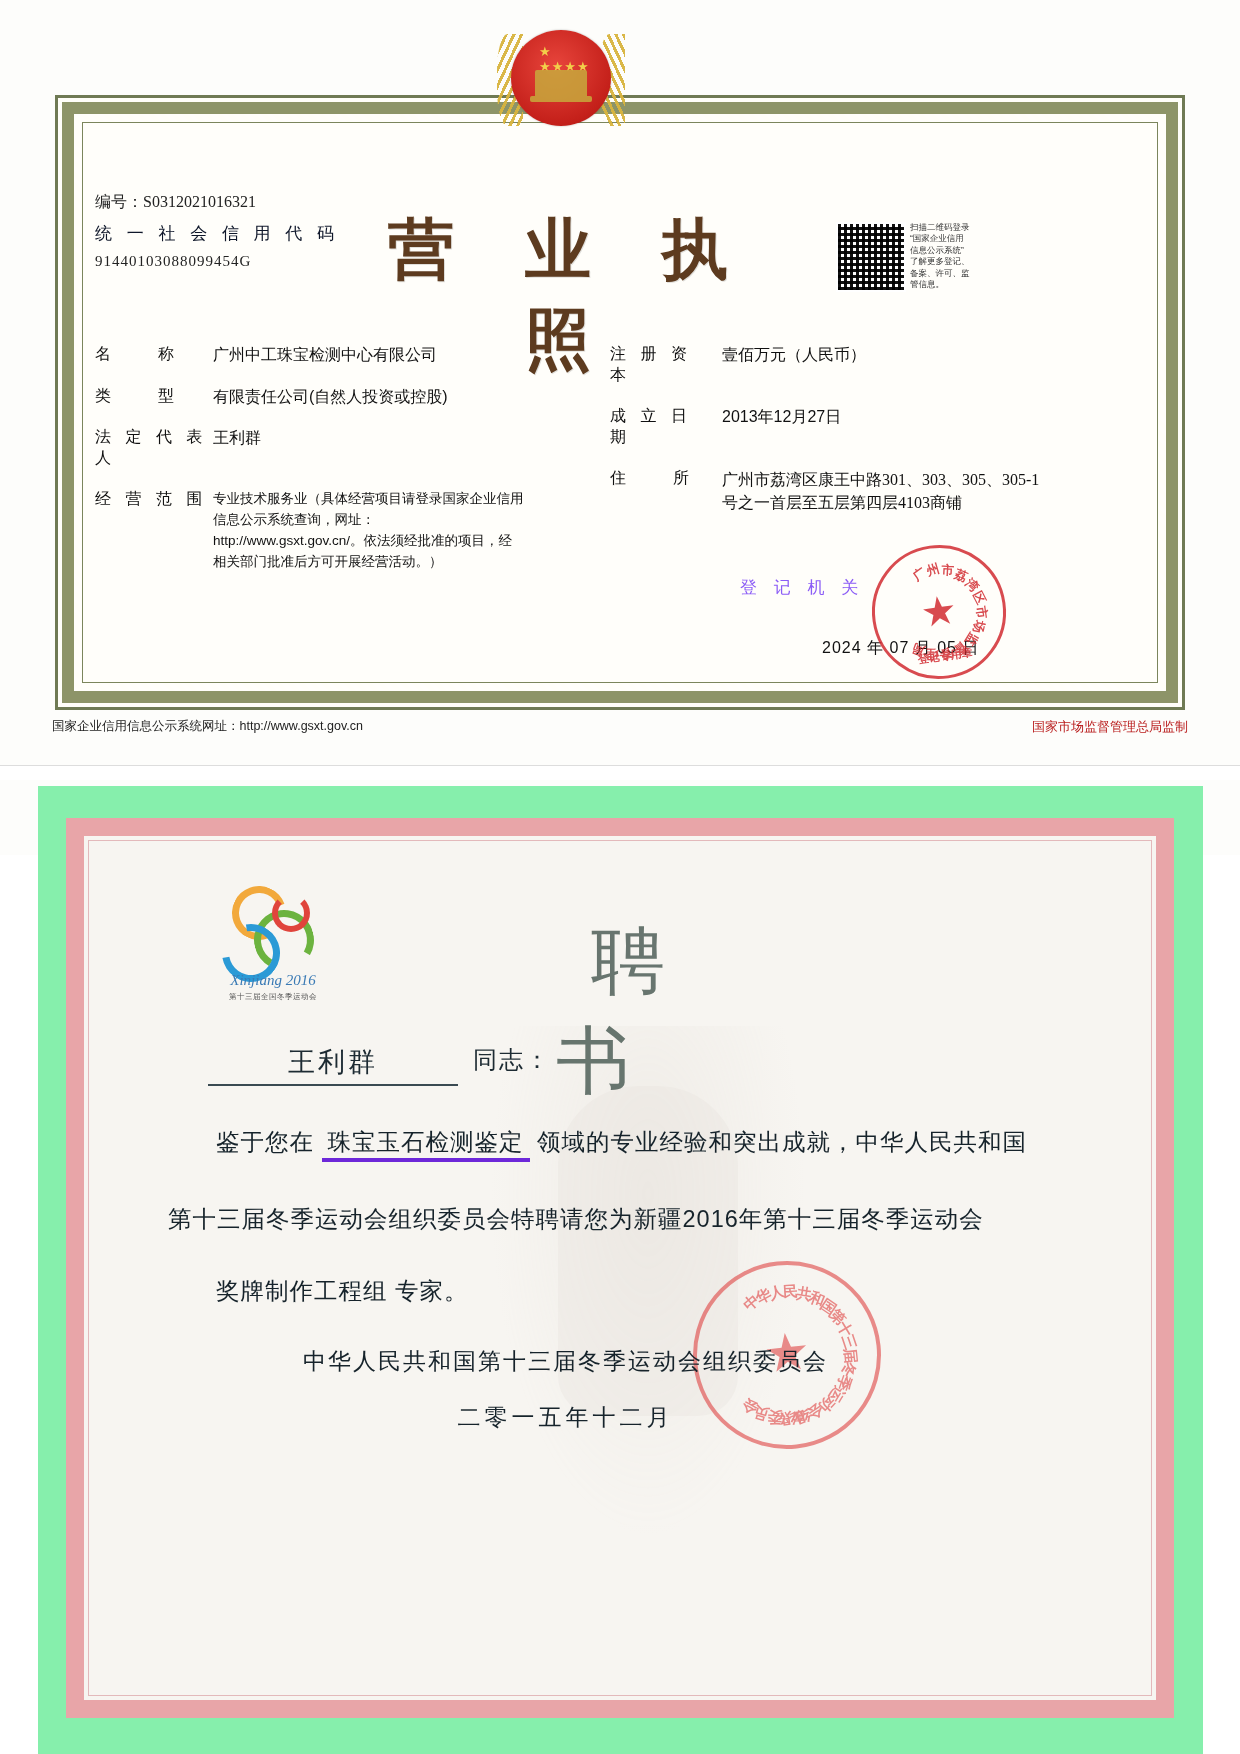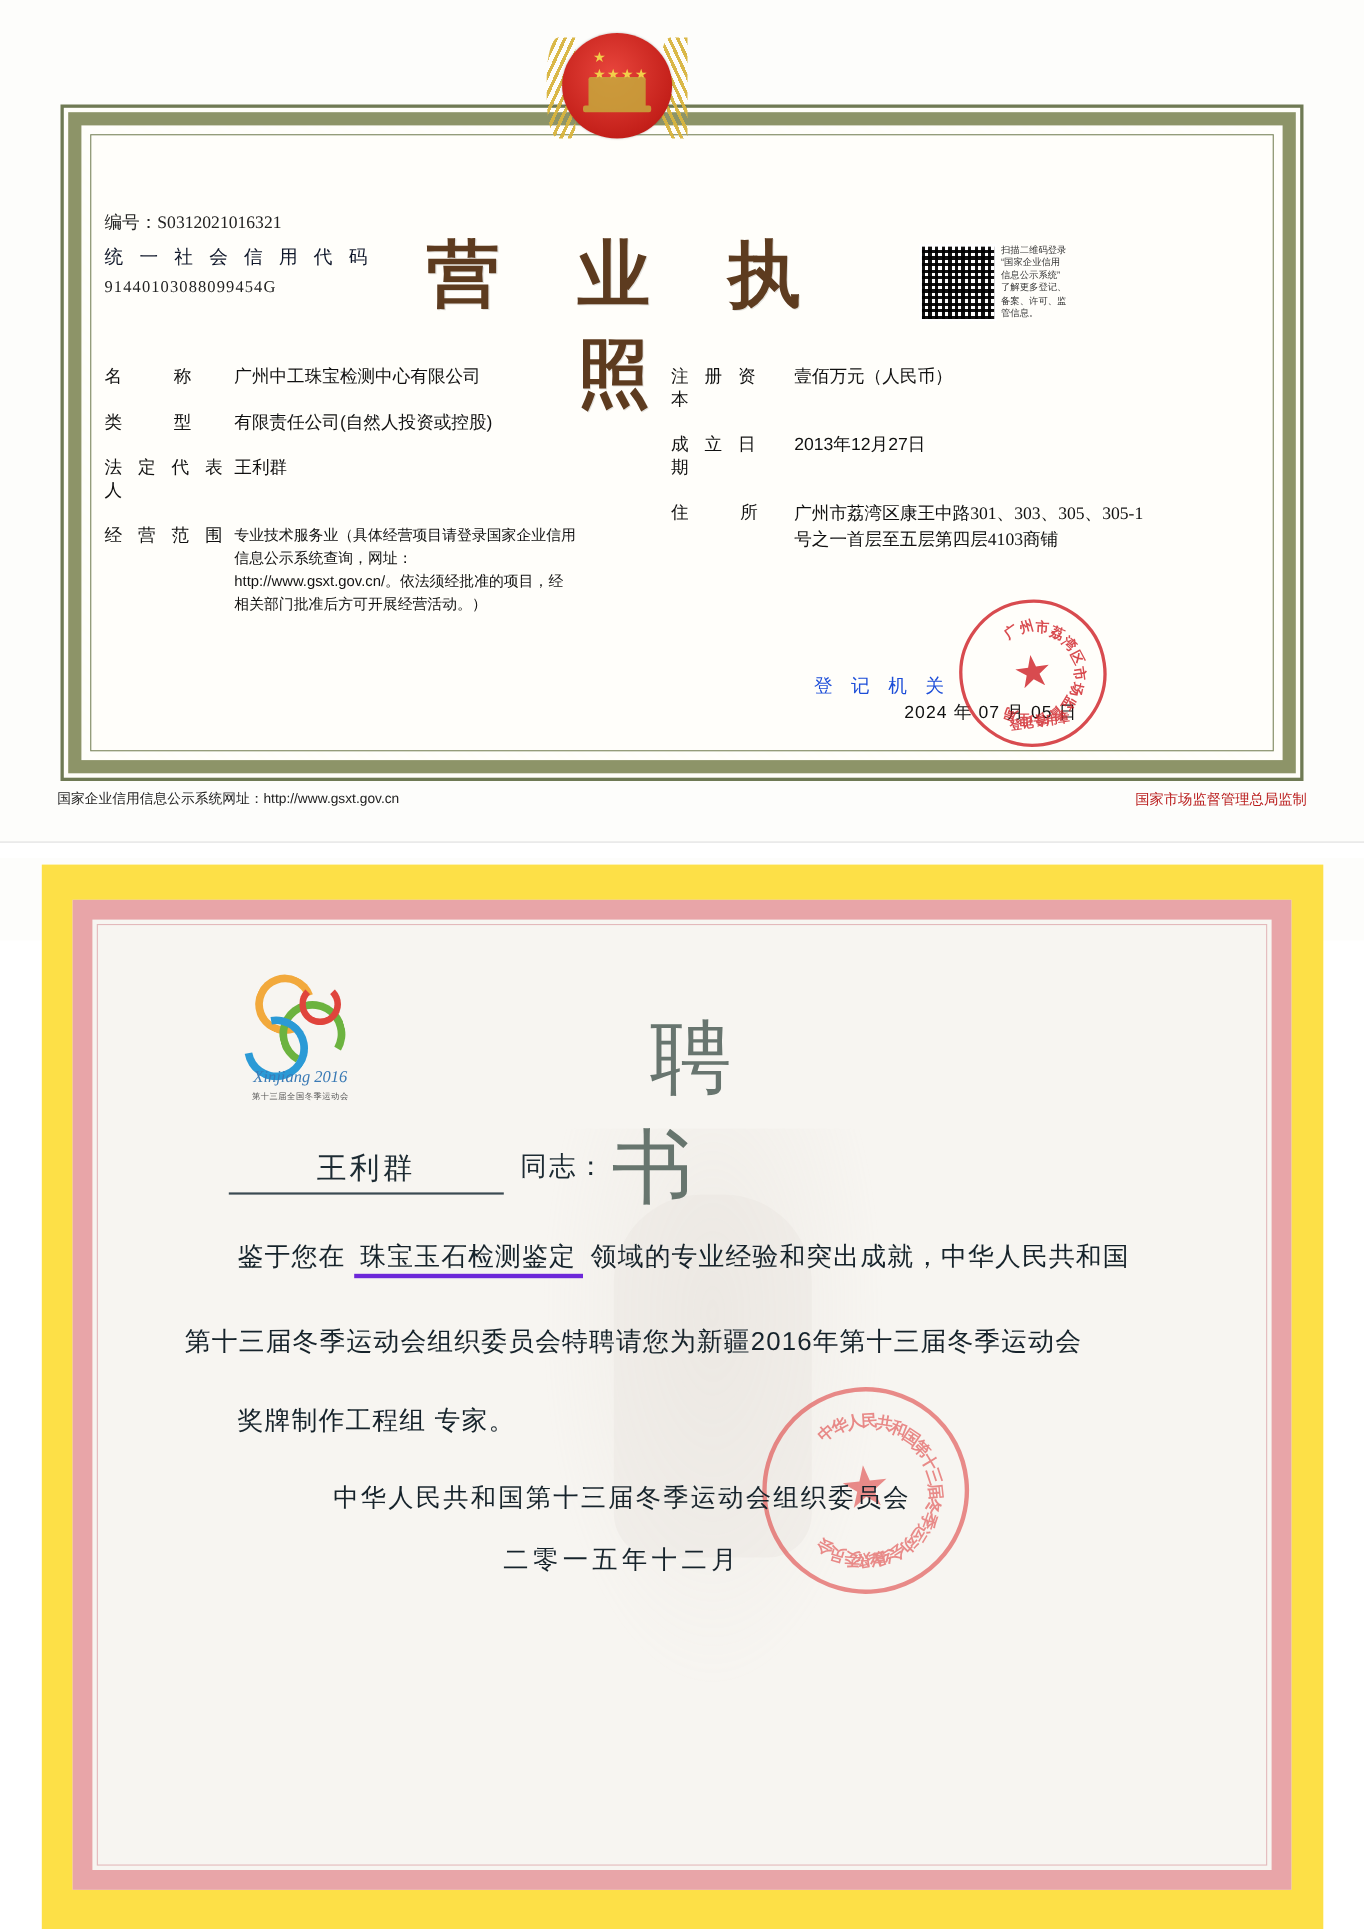--- a/index.html
+++ b/index.html
@@ -32,45 +32,45 @@
   .lic-credit-label{position:absolute;left:95px;top:222px;font-size:17px;letter-spacing:5px;color:#0f172a;}
   .lic-credit-code{position:absolute;left:95px;top:253px;font-size:15px;font-family:"Liberation Serif",serif;letter-spacing:1px;color:#222;}
 
   .qr{position:absolute;left:836px;top:222px;width:66px;height:66px;background:
     repeating-linear-gradient(90deg,#111 0 3px,#fff 3px 6px),
     repeating-linear-gradient(0deg,#111 0 3px,rgba(255,255,255,0) 3px 6px);
     background-blend-mode:multiply;border:2px solid #fff;}
   .qr-note{position:absolute;left:910px;top:222px;width:62px;font-size:8.5px;line-height:1.35;color:#333;}
 
   .fields{position:absolute;left:95px;top:332px;width:430px;}
-  .f-row{display:flex;margin-bottom:20px;font-size:16px;color:#111;}
+  .f-row{display:flex;margin-bottom:20px;font-size:16px;color:#111;margin-top:12px;}
   .f-label{width:118px;flex:0 0 118px;letter-spacing:5px;}
   .f-val{flex:1;line-height:1.35;}
   .f-val.small{font-size:13.5px;line-height:1.55;}
 
   .fields-r{position:absolute;left:610px;top:332px;width:430px;}
   .f-label-r{width:112px;flex:0 0 112px;letter-spacing:5px;}
 
-  .reg-org{position:absolute;left:740px;top:612px;font-size:17px;letter-spacing:6px;color:#1d4ed8;}
+  .reg-org{position:absolute;left:740px;top:576px;font-size:17px;letter-spacing:6px;color:#8b5cf6;}
   .reg-date{position:absolute;left:822px;top:638px;font-size:16px;color:#111;letter-spacing:1px;}
 
   .seal{position:absolute;left:872px;top:545px;width:128px;height:128px;border-radius:50%;border:3px solid #d0242a;opacity:.82;
         transform:rotate(-8deg);}
   .seal .star{position:absolute;left:50%;top:50%;transform:translate(-50%,-52%);color:#d0242a;font-size:40px;line-height:1;}
   .seal .ring-text{position:absolute;left:0;top:0;width:100%;height:100%;}
   .seal .ring-text span{position:absolute;left:50%;top:50%;font-size:12.5px;color:#d0242a;font-weight:bold;transform-origin:0 0;}
   .seal .bottom-text{position:absolute;left:0;bottom:12px;width:100%;text-align:center;font-size:11px;color:#d0242a;font-weight:bold;}
 
   .lic-foot-l{position:absolute;left:52px;top:718px;font-size:12.5px;color:#222;}
   .lic-foot-r{position:absolute;right:52px;top:718px;font-size:13px;color:#b91c1c;}
 
   .lic-sep{position:absolute;left:0;top:765px;width:1240px;height:14px;background:#ffffff;border-top:1px solid #ddd;}
 
   
-  .cert{position:absolute;left:38px;top:786px;width:1165px;height:968px;background:#fde047;overflow:hidden;}
+  .cert{position:absolute;left:38px;top:786px;width:1165px;height:968px;background:#86efac;overflow:hidden;}
   .cert-border{position:absolute;left:28px;top:32px;width:1108px;height:900px;border:18px solid #e8a5a8;box-sizing:border-box;background:#f7f5f1;}
   .cert-border-in{position:absolute;left:50px;top:54px;width:1064px;height:856px;border:1px solid #e3b9bb;box-sizing:border-box;}
 
   .cert-ghost{position:absolute;left:430px;top:240px;width:360px;height:560px;opacity:.16;
      background:radial-gradient(ellipse at 50% 30%,#c9bfb4 0%,rgba(201,191,180,0) 62%);}
   .cert-ghost:after{content:"";position:absolute;left:90px;top:60px;width:180px;height:330px;border-radius:80px 80px 40px 40px;background:rgba(150,130,118,.35);}
 
   .cert-logo{position:absolute;left:160px;top:94px;width:150px;height:128px;}
   .cert-logo .c1{position:absolute;left:34px;top:6px;width:40px;height:40px;border:7px solid #f2a93c;border-radius:50%;border-right-color:transparent;transform:rotate(25deg);}
   .cert-logo .c2{position:absolute;left:56px;top:30px;width:46px;height:46px;border:7px solid #6cb33f;border-radius:50%;border-bottom-color:transparent;transform:rotate(-15deg);}

